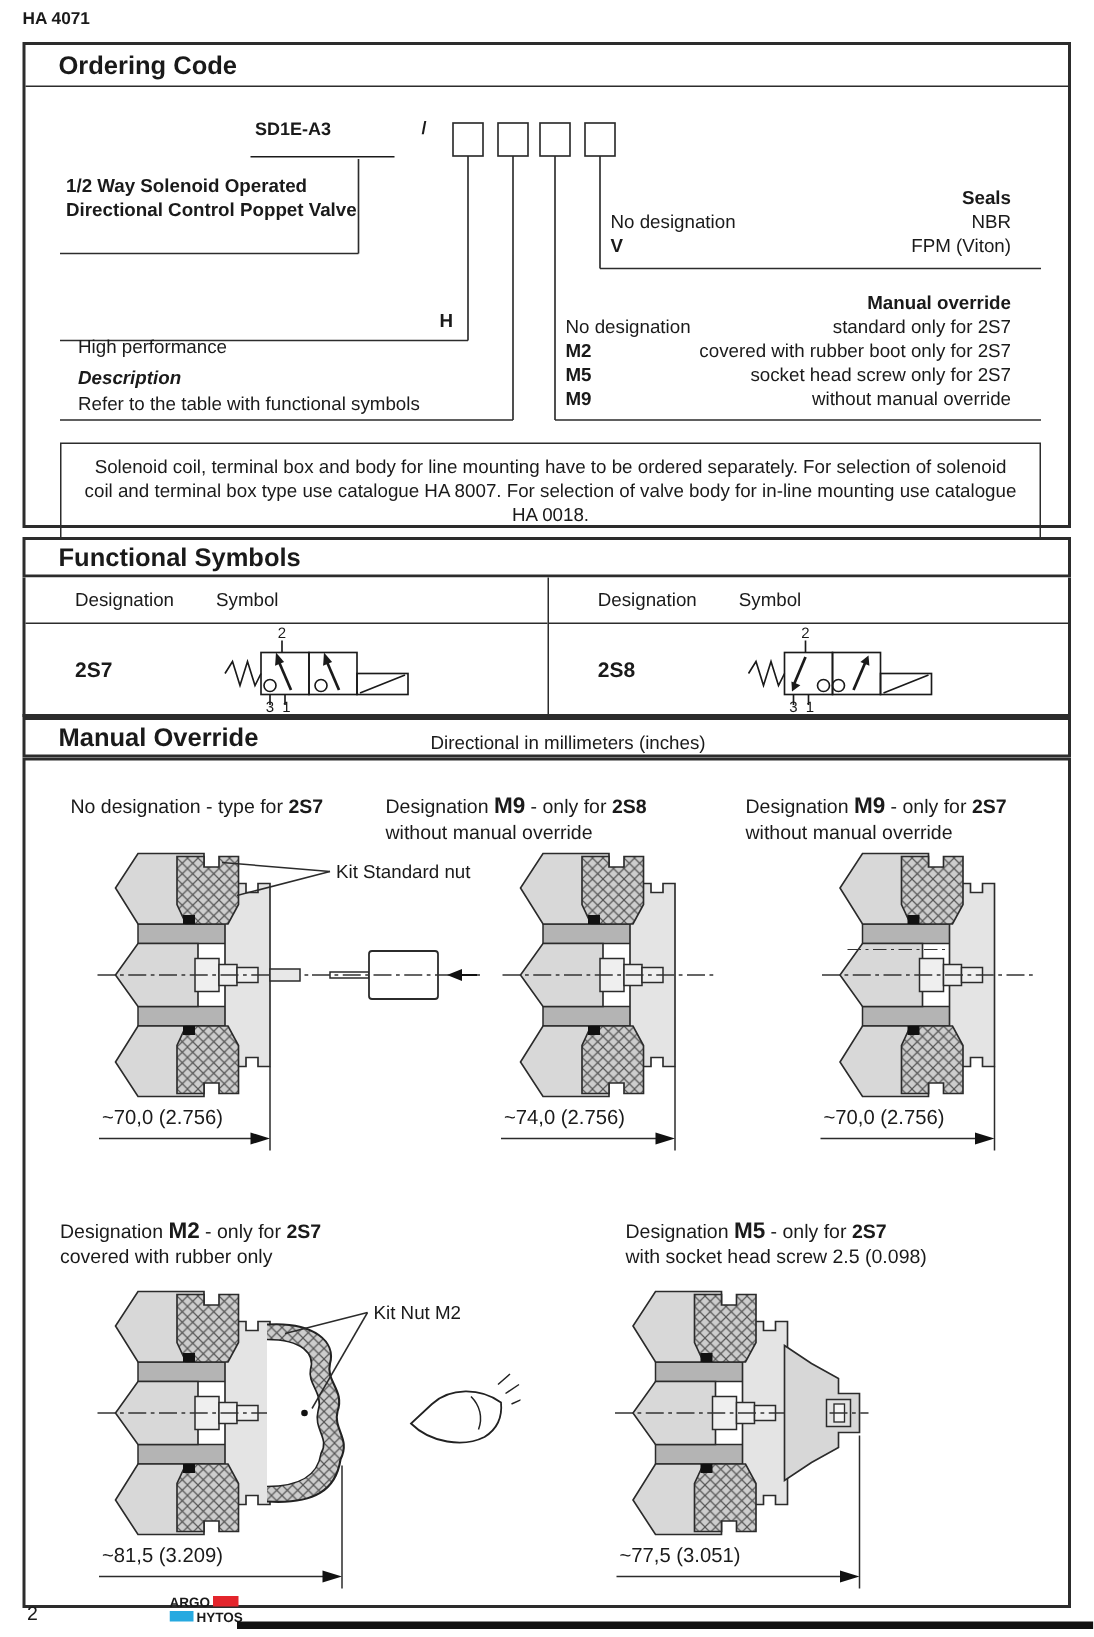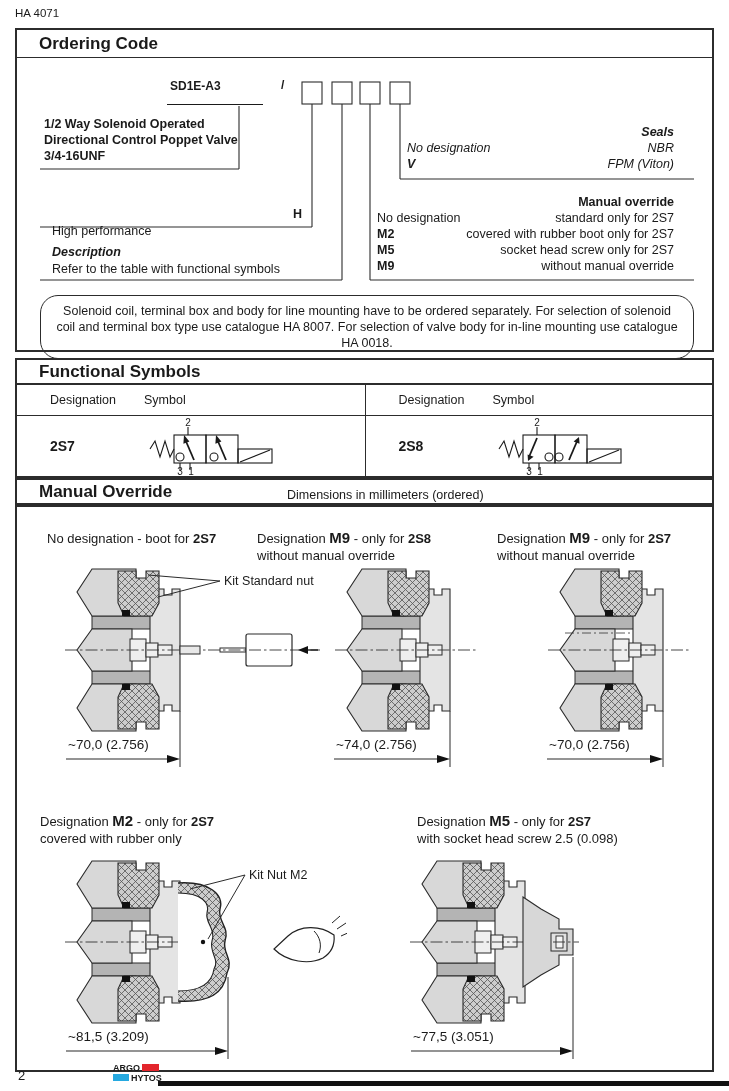--- a/index.html
+++ b/index.html
@@ -1,18 +1,18 @@
 <!DOCTYPE html>
 <html><head>
 <meta charset="utf-8">
 <style>
   html,body{margin:0;padding:0;background:#fff;}
   .page{position:relative;width:729px;height:1091px;background:#fff;overflow:hidden;
         font-family:"Liberation Sans",sans-serif;color:#1a1a1a;}
-  .doc-code{position:absolute;left:15px;top:7px;font-size:11.5px;}
+  .doc-code{position:absolute;left:15px;top:7px;font-size:11.5px;font-weight:bold;}
   .box{position:absolute;left:15px;width:699px;border:2px solid #2c2c2c;box-sizing:border-box;background:#fff;}
   .sec-title{margin:0;padding:4px 10px 3px 22px;font-size:17px;font-weight:bold;}
   .rule-under{border-bottom:1.5px solid #2c2c2c;}
   
   .ordering{top:28px;height:324px;}
   .oc-body{position:relative;height:292px;}
   .oc-svg{position:absolute;left:0;top:0;}
   .abs{position:absolute;}
   .oc-code{font-size:12px;font-weight:bold;}
   .oc-underline{border-top:1.5px solid #1a1a1a;}
@@ -97,30 +97,29 @@
           <path d="M383,46 V121 M383,121 H677"></path>
         </g>
       </svg>
       <div class="abs oc-code" style="left:153px;top:21px;">SD1E-A3</div>
       <div class="abs oc-underline" style="left:150px;top:46px;width:96px;"></div>
       <div class="abs oc-code" style="left:264px;top:20px;">/</div>
 
       <div class="abs small b" style="left:27px;top:58px;width:210px;">
         <div>1/2 Way Solenoid Operated</div>
         <div>Directional Control Poppet Valve</div>
-        <div>3/4-16UNF</div>
       </div>
 
       <div class="abs small" style="left:35px;top:165px;">High performance</div>
       <div class="abs small b" style="left:276px;top:148px;">H</div>
 
       <div class="abs small b" style="left:35px;top:186px;font-style:italic;">Description</div>
       <div class="abs small" style="left:35px;top:203px;text-align:center;">Refer to the table with functional symbols</div>
 
-      <div class="abs" style="left:390px;top:66px;width:267px;font-style:italic;">
+      <div class="abs" style="left:390px;top:66px;width:267px;">
         <div class="small b tr">Seals</div>
         <div class="rowflex">
           <span>No designation</span>
           <span>NBR</span>
         </div>
         <div class="rowflex">
           <b>V</b>
           <span>FPM (Viton)</span>
         </div>
       </div>
@@ -138,21 +137,21 @@
         <div class="rowflex">
           <b>M5</b>
           <span>socket head screw only for 2S7</span>
         </div>
         <div class="rowflex">
           <b>M9</b>
           <span>without manual override</span>
         </div>
       </div>
 
-      <div class="abs oc-note" style="left:23px;top:237px;width:654px;border-radius:18px;">Solenoid coil, terminal box and body for line mounting have to be ordered separately. For selection of solenoid coil and terminal box type use catalogue HA 8007. For selection of valve body for in-line mounting use catalogue HA 0018.</div>
+      <div class="abs oc-note" style="left:23px;top:237px;width:654px;">Solenoid coil, terminal box and body for line mounting have to be ordered separately. For selection of solenoid coil and terminal box type use catalogue HA 8007. For selection of valve body for in-line mounting use catalogue HA 0018.</div>
     </div>
   </section>
 
   <section class="box fs-head">
     <h1 class="sec-title">Functional Symbols</h1>
   </section>
   <section class="box fs-table">
     <div class="fs-half">
       <div class="fs-hrow">
         <span>Designation</span>
@@ -210,26 +209,26 @@
           <text class="port" x="44" y="8.5" text-anchor="middle">2</text>
           <text class="port" x="36" y="57.5" text-anchor="middle">3</text>
           <text class="port" x="47" y="57.5" text-anchor="middle">1</text>
         </svg>
       </div>
     </div>
   </section>
 
   <section class="box mo-head">
     <h1 class="sec-title">Manual Override</h1>
-    <span class="mo-sub">Dimensions in millimeters (ordered)</span>
+    <span class="mo-sub">Directional in millimeters (inches)</span>
   </section>
   <section class="box mo-body">
 
     <div class="abs dg-label" style="left:30px;top:22px;">
-      <span>No designation - </span><b class="code"></b><span>boot for </span><span class="bold">2S7</span>
+      <span>No designation - </span><b class="code"></b><span>type for </span><span class="bold">2S7</span>
     </div>
     <div class="abs dg-label" style="left:240px;top:22px;">
       <div><span>Designation </span><b class="code">M9</b><span> - only for </span><span class="bold">2S8</span></div>
       <div>without manual override</div>
     </div>
     <div class="abs dg-label" style="left:480px;top:22px;">
       <div><span>Designation </span><b class="code">M9</b><span> - only for </span><span class="bold">2S7</span></div>
       <div>without manual override</div>
     </div>
 

